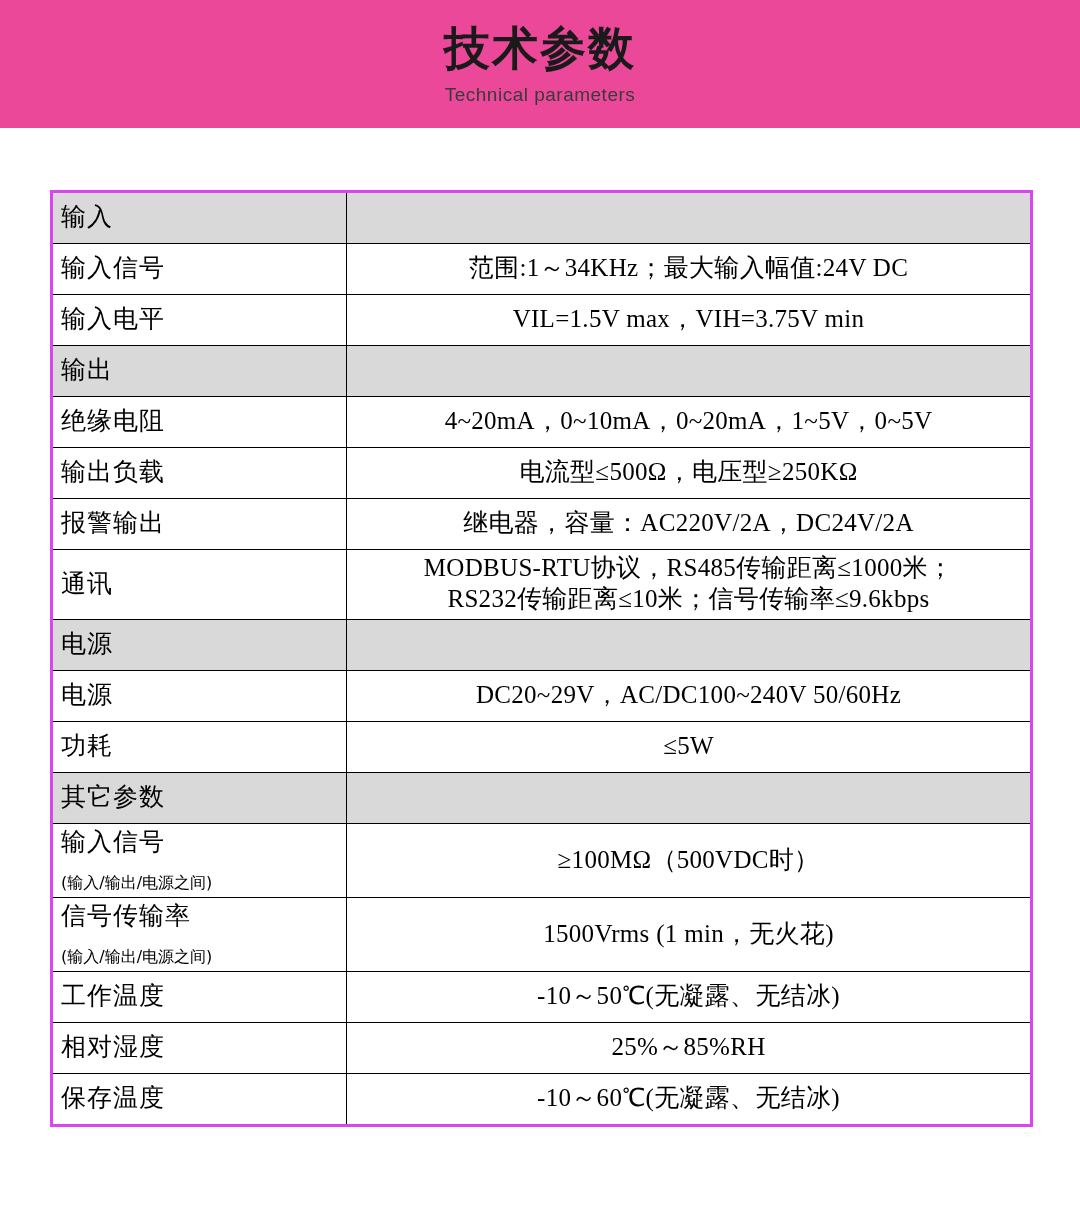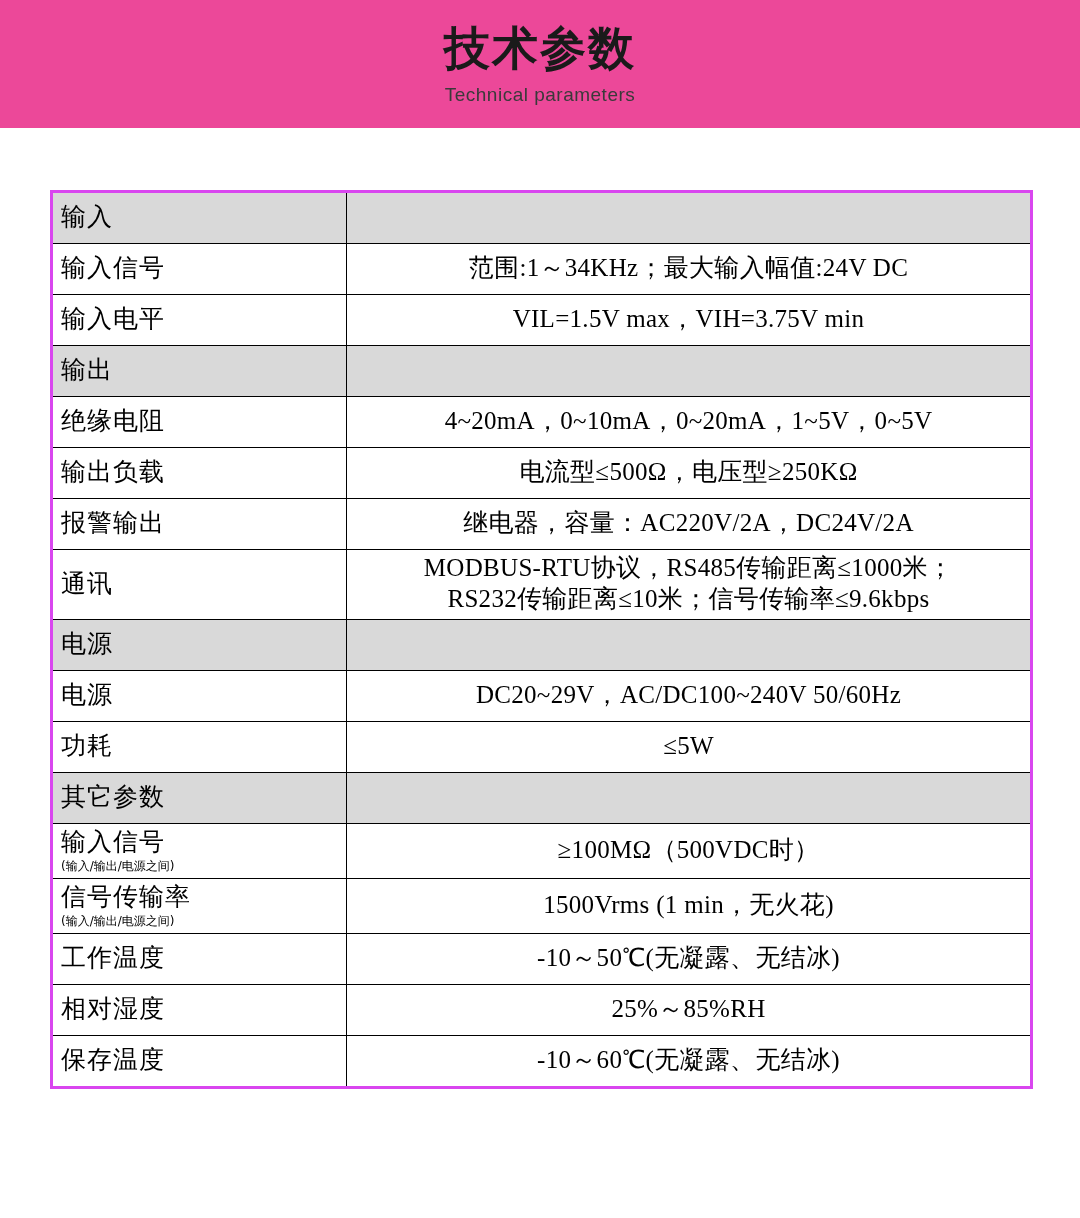--- a/index.html
+++ b/index.html
@@ -78,23 +78,23 @@
   tr.section td {
     background: #d9d9d9;
   }
   tr.section td.label {
     font-family: "DejaVu Sans", sans-serif;
     font-size: 25px;
   }
   .sub-note {
     display: block;
     font-family: "DejaVu Sans", sans-serif;
-    font-size: 12px;
+    font-size: 16px;
     letter-spacing: 0px;
-    margin-top: 2px;
+    margin-top: 16px;
     color: #000;
   }
   td.two-line {
     line-height: 1.45;
   }
   .vline2 {
     display: block;
   }
 </style>
 </head>

